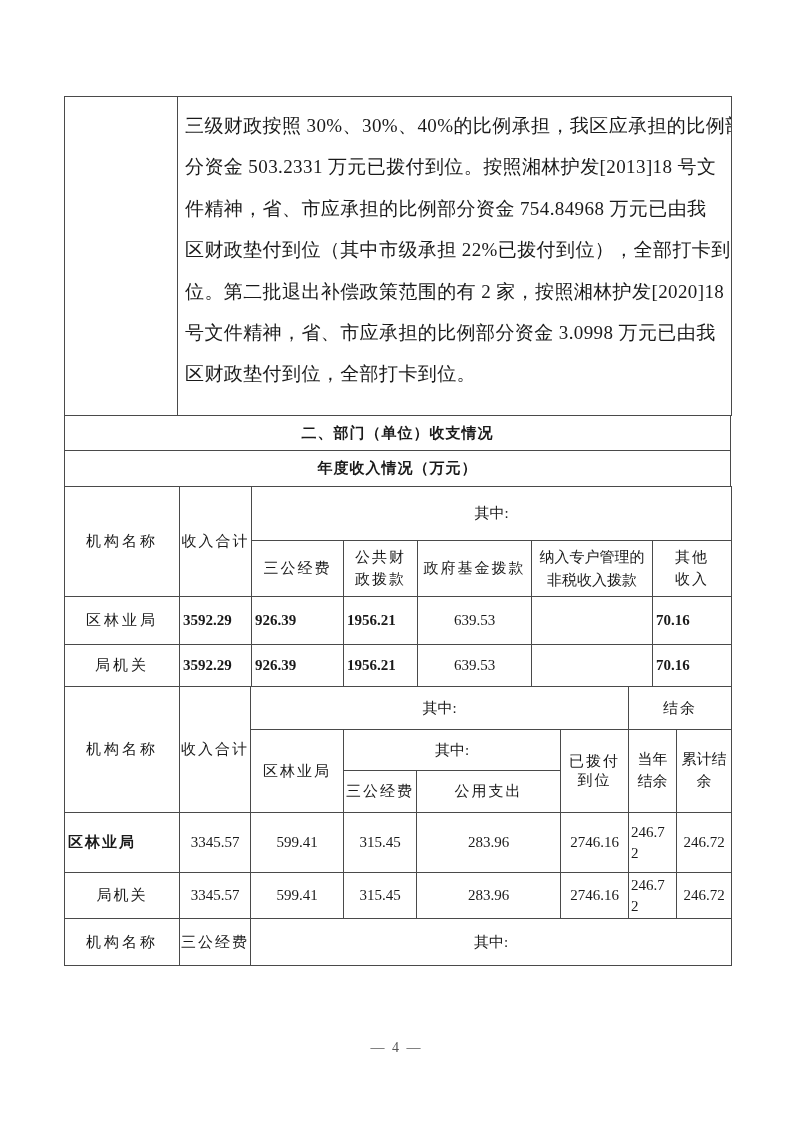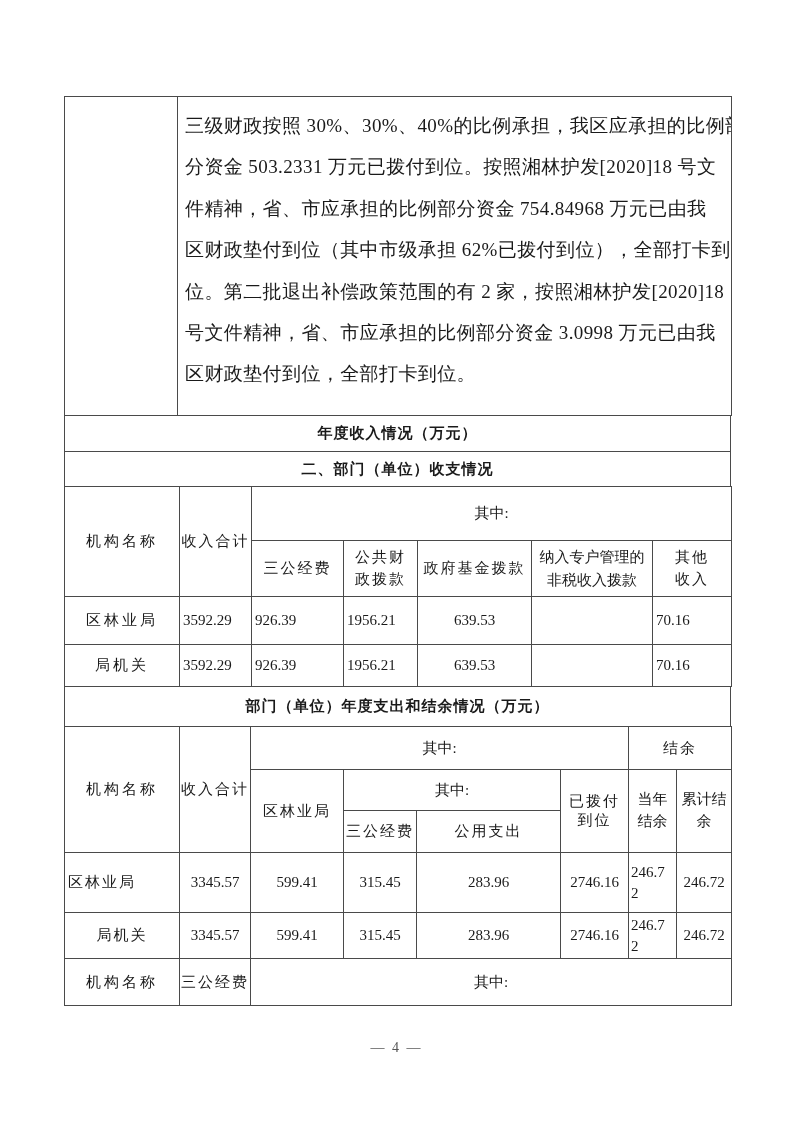--- a/index.html
+++ b/index.html
@@ -46,21 +46,21 @@
     letter-spacing:1px;
   }
   .tbl-title td{
     font-weight:bold;
     font-size:15.5px;
     letter-spacing:1px;
   }
   
   .ls{letter-spacing:3px;margin-left:35px;}
   .ls2{letter-spacing:2px;}
-  .left{text-align:left !important;padding-left:3px !important;}
+  .left{text-align:left !important;padding-left:3px !important;font-weight:bold;}
   .num{font-size:17px;}
   .num2{font-size:16px;}
   .small{font-size:13px;}
   .pre{white-space:pre-line;line-height:1.45;font-family:Liberation Serif, serif;}
   .hdr14{font-size:14px;line-height:1.5;}
   .wrapnum{
     text-align:left !important;
     word-break:break-all;
     padding:0 6px 0 2px !important;
     line-height:1.35;
@@ -82,43 +82,43 @@
   <table class="tbl">
     <colgroup>
         <col style="width:113px">
         <col style="width:554px">
       </colgroup>
     <tbody>
         <tr style="height:319px">
       <td></td>
       <td class="para-cell">
         <div class="para-line">三级财政按照 30%、30%、40%的比例承担，我区应承担的比例部</div>
-        <div class="para-line">分资金 503.2331 万元已拨付到位。按照湘林护发[2020]18 号文</div>
+        <div class="para-line">分资金 503.2331 万元已拨付到位。按照湘林护发[2013]18 号文</div>
         <div class="para-line">件精神，省、市应承担的比例部分资金 754.84968 万元已由我</div>
-        <div class="para-line">区财政垫付到位（其中市级承担 62%已拨付到位），全部打卡到</div>
+        <div class="para-line">区财政垫付到位（其中市级承担 22%已拨付到位），全部打卡到</div>
         <div class="para-line">位。第二批退出补偿政策范围的有 2 家，按照湘林护发[2020]18</div>
         <div class="para-line">号文件精神，省、市应承担的比例部分资金 3.0998 万元已由我</div>
         <div class="para-line">区财政垫付到位，全部打卡到位。</div>
       </td>
     </tr>
   </tbody>
     </table>
 
+  <table class="tbl sec-head">
+    <tbody>
+        <tr style="height:35px">
+      <td>二、部门（单位）收支情况</td>
+    </tr>
+  </tbody>
+    </table>
+
   <table class="tbl tbl-title">
     <tbody>
         <tr style="height:36px">
       <td>年度收入情况（万元）</td>
-    </tr>
-  </tbody>
-    </table>
-
-  <table class="tbl sec-head">
-    <tbody>
-        <tr style="height:35px">
-      <td>二、部门（单位）收支情况</td>
     </tr>
   </tbody>
     </table>
 
   <table class="tbl">
     <colgroup>
       <col style="width:115px">
         <col style="width:72px">
         <col style="width:92px">
       <col style="width:74px">
@@ -156,27 +156,20 @@
       <td class="num left">3592.29</td>
       <td class="num left">926.39</td>
       <td class="num left">1956.21</td>
       <td class="num">639.53</td>
       <td></td>
       <td class="num left">70.16</td>
     </tr>
   </tbody>
     </table>
 
-  <table class="tbl tbl-title">
-    <tbody>
-        <tr style="height:40px">
-      <td>部门（单位）年度支出和结余情况（万元）</td>
-    </tr>
-  </tbody>
-    </table>
 
   <table class="tbl">
     <colgroup>
       <col style="width:115px">
         <col style="width:71px">
         <col style="width:93px">
         <col style="width:73px">
       <col style="width:144px">
         <col style="width:68px">
         <col style="width:48px">

